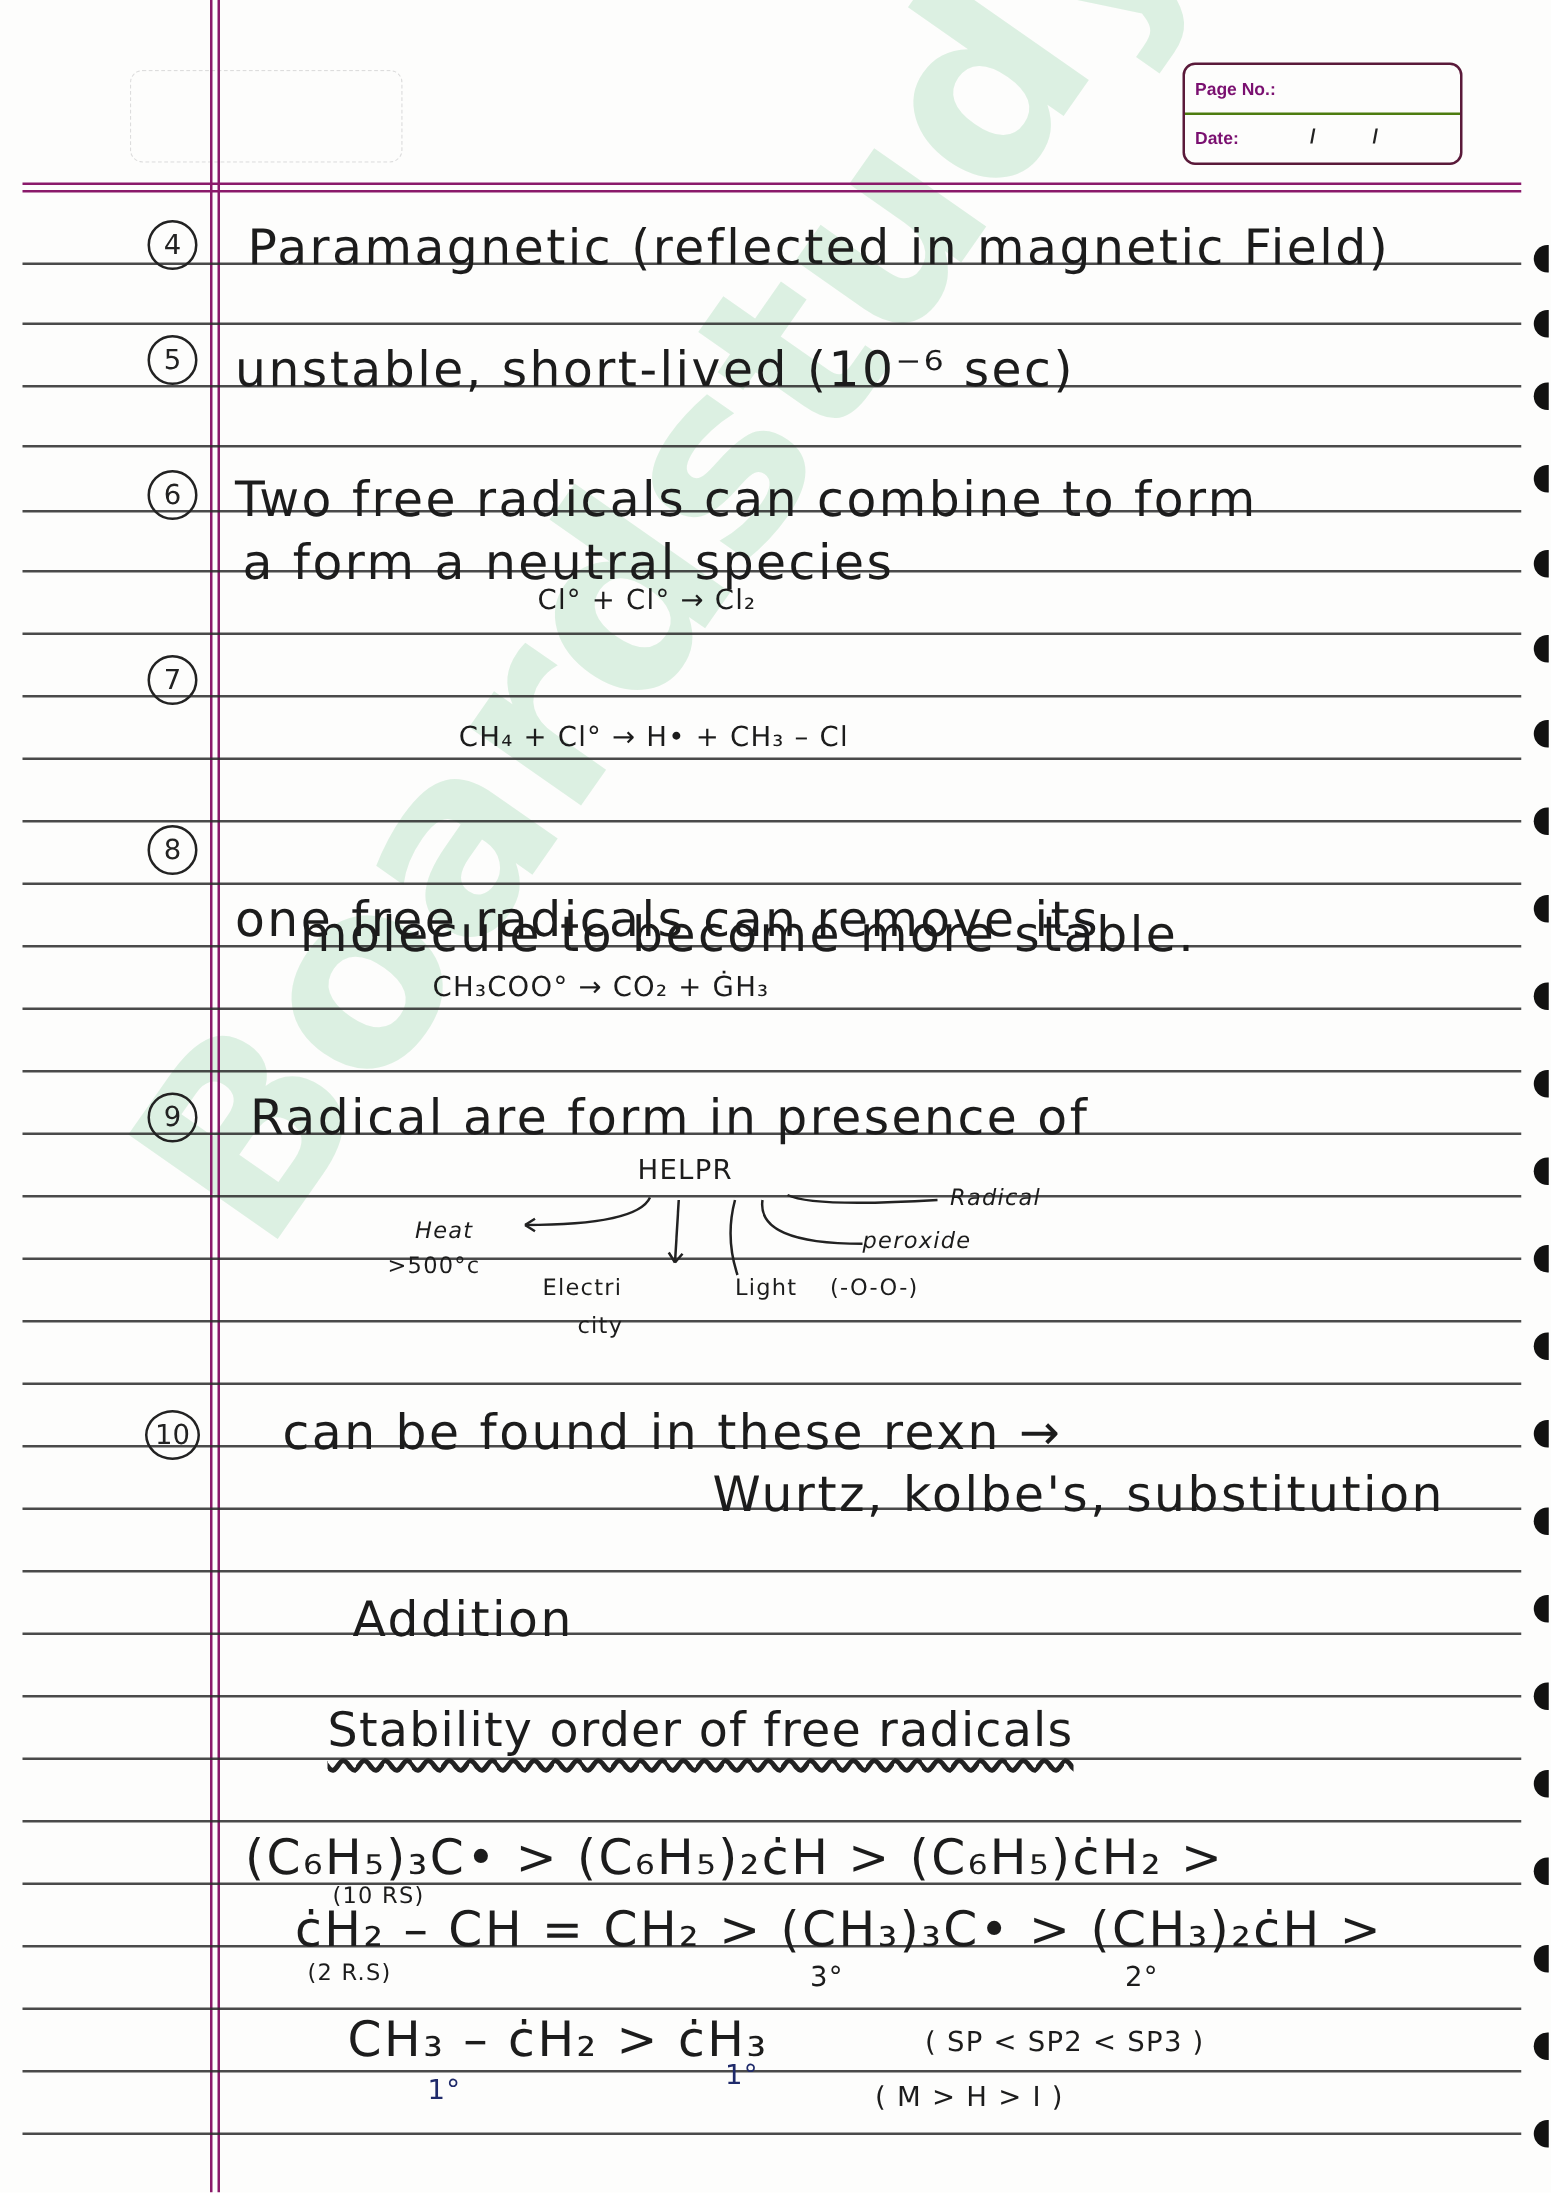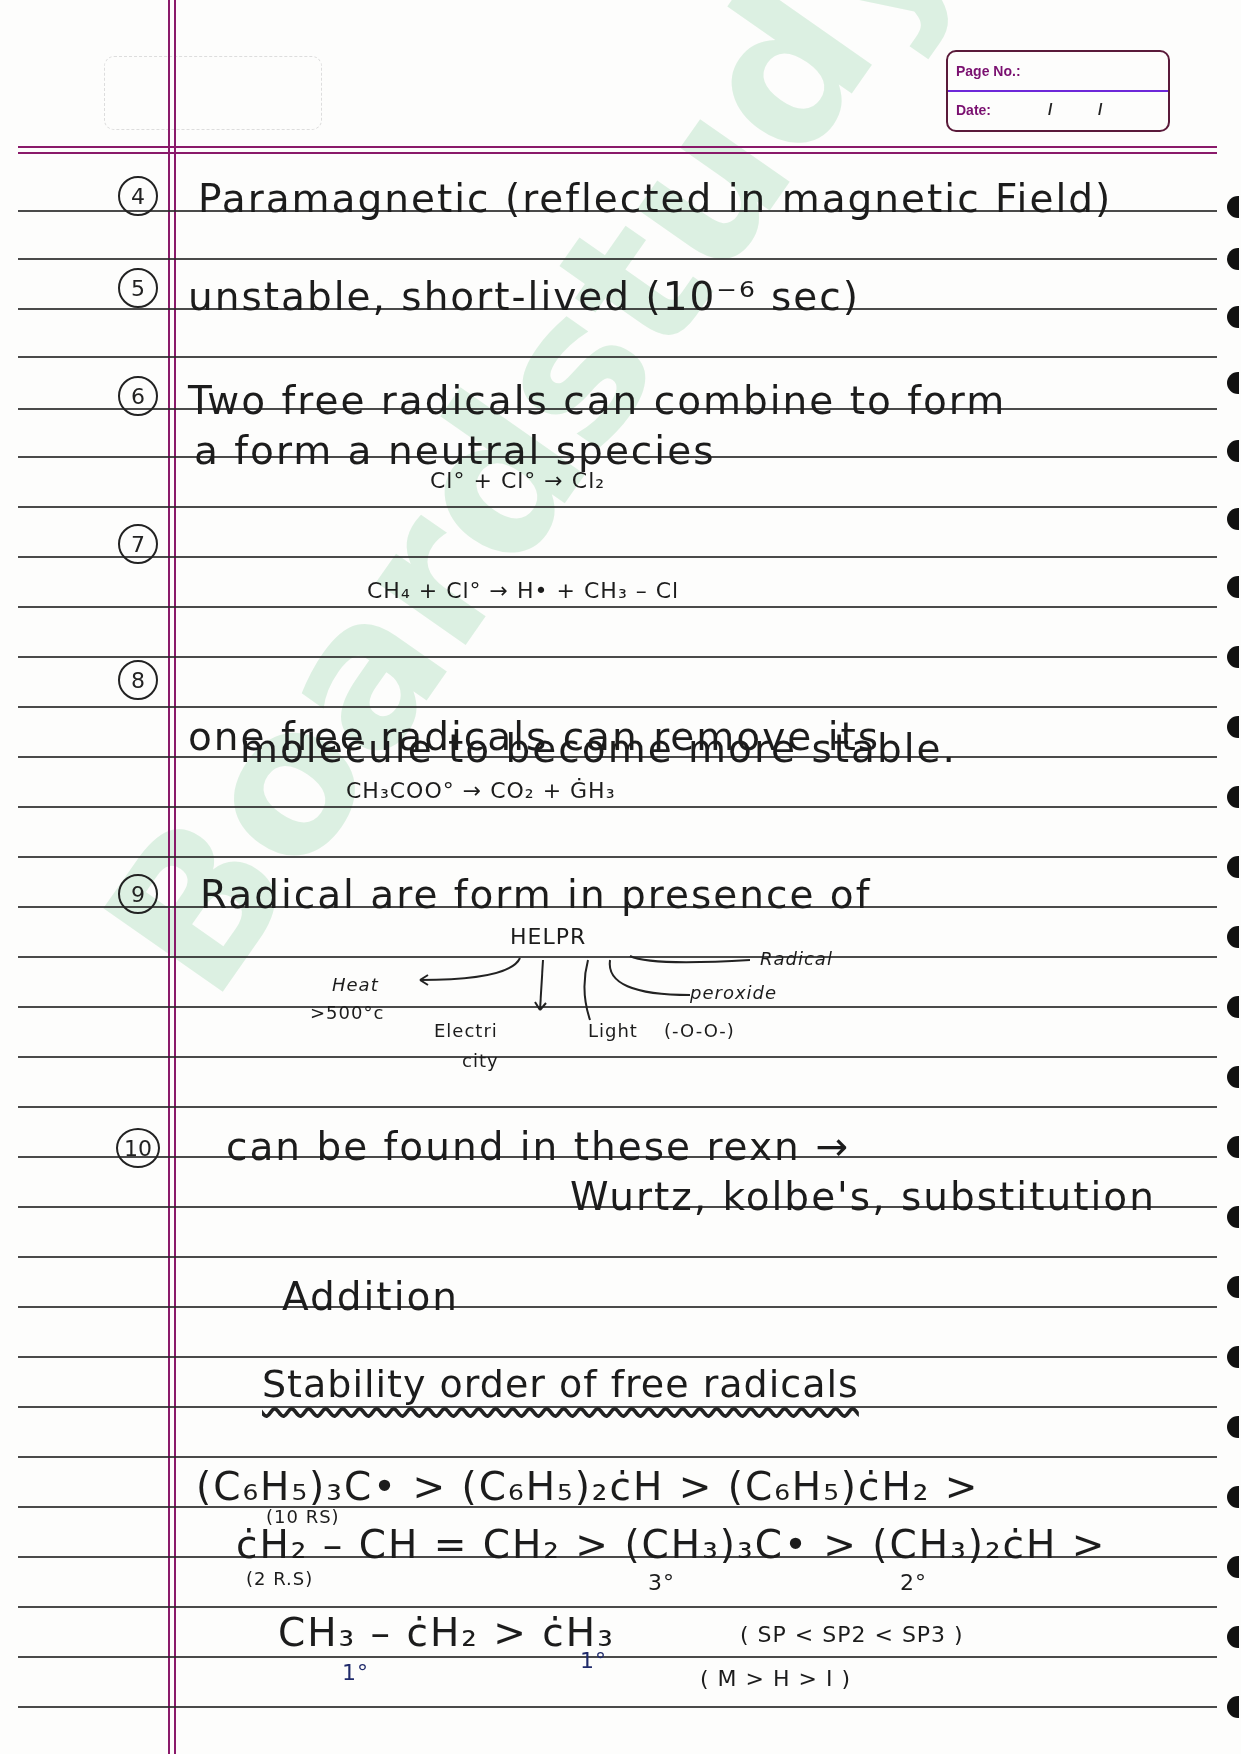--- a/index.html
+++ b/index.html
@@ -7,21 +7,21 @@
          font-family:"DejaVu Sans", sans-serif; color:#1a1a1a; }
   .page { position:absolute; inset:0; background:#fdfdfc; }
   .rule { position:absolute; left:18px; right:24px; height:2px; background:#2a2a2a; opacity:.85; }
   .top-rule { position:absolute; left:18px; right:24px; height:2px; background:#8a1a6a; }
   .margin-line { position:absolute; top:0; bottom:0; width:2px; background:#8a1a6a; }
   .hole { position:absolute; right:2px; width:12px; height:22px; border-radius:12px 0 0 12px; background:#111; }
   .pagebox { position:absolute; left:946px; top:50px; width:220px; height:78px; border:2px solid #5a1a3a;
              border-radius:10px; }
   .pagebox .row { position:absolute; left:0; right:0; height:38px; display:flex; align-items:center; padding-left:8px;
                   font-family:"Liberation Sans", sans-serif; font-weight:bold; font-size:14px; color:#7a1070; }
-  .pagebox .row.r1 { top:0; border-bottom:2px solid #6d28d9;text-align:center; }
+  .pagebox .row.r1 { top:0; border-bottom:2px solid #4d7c0f;text-align:center; }
   .pagebox .row.r2 { top:39px;text-align:right; }
   .pagebox .slash { position:absolute; font-size:16px; color:#222; font-weight:bold; }
   .ghostbox { position:absolute; left:104px; top:56px; width:216px; height:72px; border:1px dashed #ddd; border-radius:10px; }
   .txt { position:absolute; font-family:"DejaVu Sans", sans-serif; font-size:39px; letter-spacing:2px; color:#1c1c1c; white-space:nowrap; }
   .sm { font-size:22px; letter-spacing:1px; }
   .xs { font-size:18px; letter-spacing:1px; }
   .num { position:absolute; width:36px; height:36px; border:2px solid #222; border-radius:50%; font-size:22px;
          display:flex; align-items:center; justify-content:center; font-family:"DejaVu Sans", sans-serif; color:#222; }
   .heading { font-size:38px; letter-spacing:1px; text-decoration: underline wavy #222; text-underline-offset:10px; }
   .watermark { position:absolute; left:60px; top:900px; font-family:"DejaVu Sans", sans-serif; font-size:200px; font-weight:bold;

